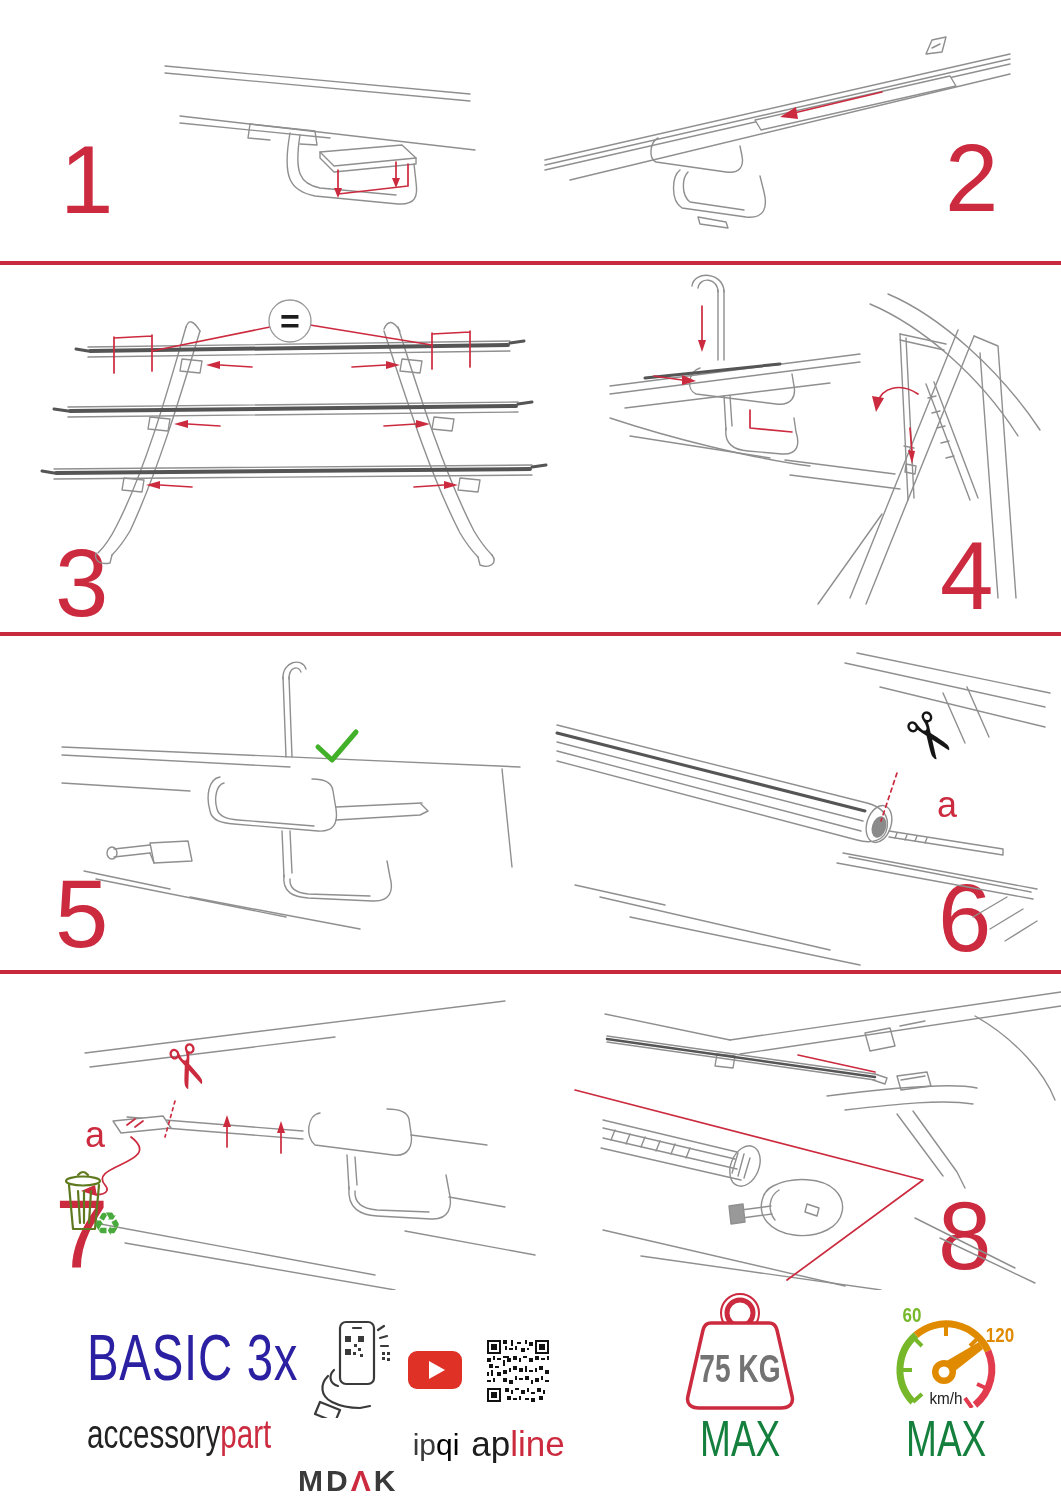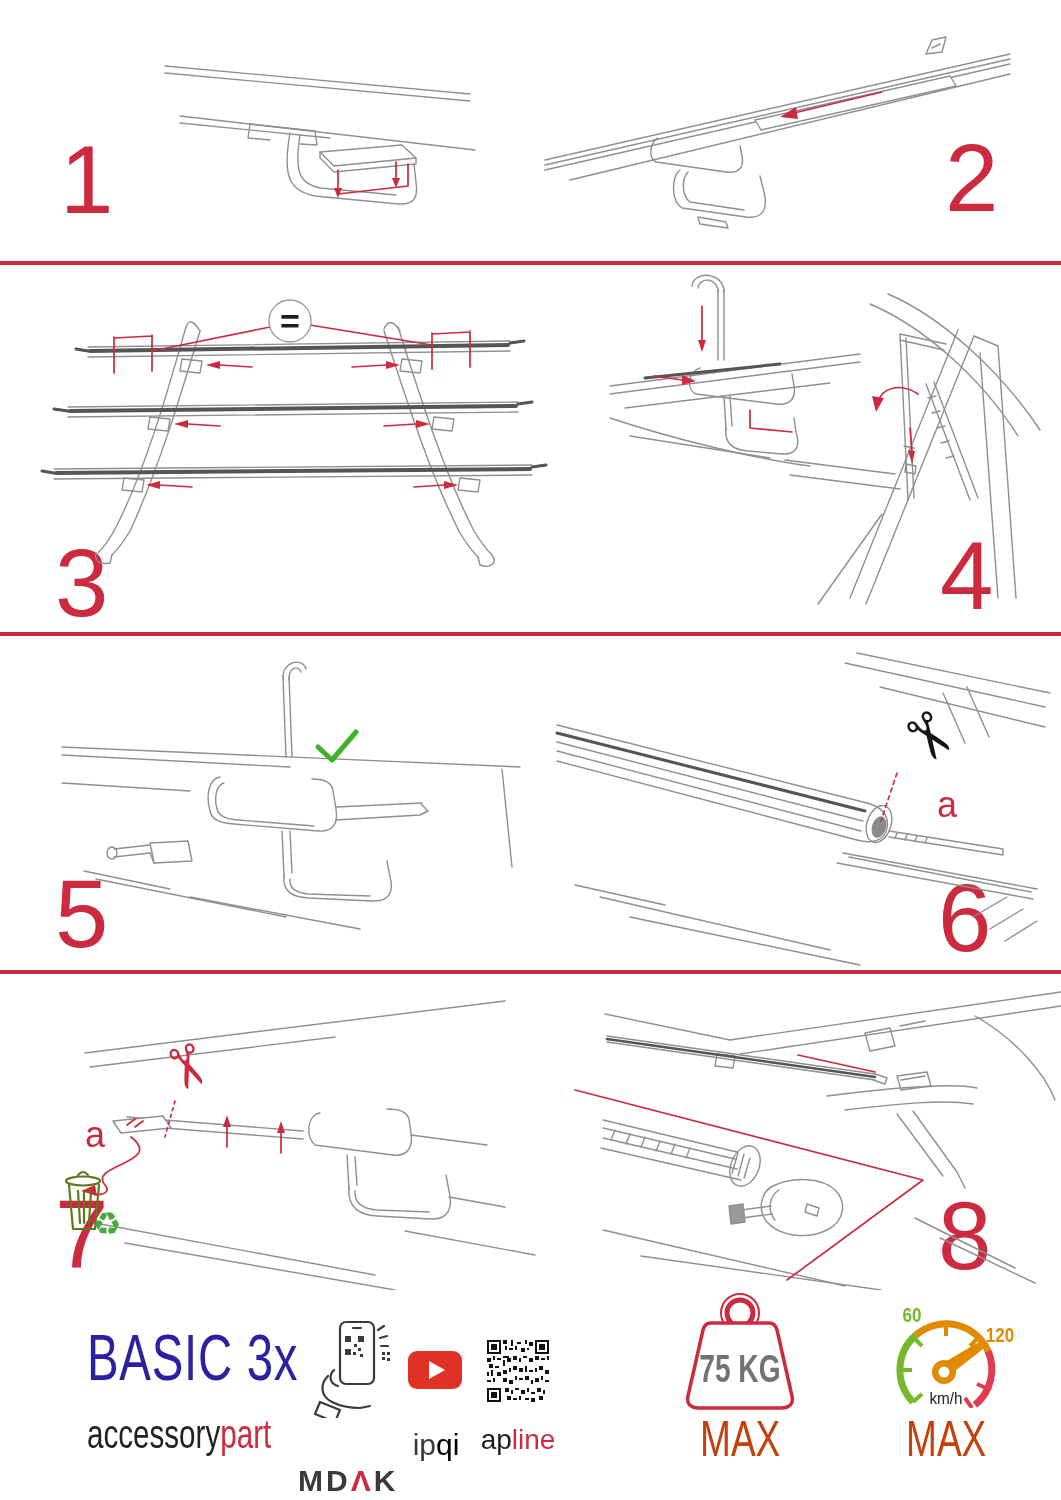--- a/index.html
+++ b/index.html
@@ -13,21 +13,21 @@
   .lnd{stroke:#555555;fill:none;stroke-linecap:round;}
   .red{stroke:#CC2A3E;stroke-width:1.7;fill:none;stroke-linecap:round;stroke-linejoin:round;}
   .redf{fill:#CC2A3E;stroke:none;}
   .wh{fill:#ffffff;}
   .cond{display:inline-block;transform:scaleX(0.74);transform-origin:left bottom;white-space:nowrap;}
   .condc{display:inline-block;transform:scaleX(0.74);transform-origin:center bottom;white-space:nowrap;}
   .brand-title{color:#2B1FA2;font-size:64px;font-weight:400;letter-spacing:1px;line-height:1;}
   .brand-sub{font-size:40px;font-weight:400;line-height:1;color:#222;}
   .brand-sub .red-t{color:#CC2A3E;}
   .logo-row-text{font-size:30px;color:#3A3A3A;text-align:center;}
-  .max-label{position:absolute;font-size:50px;color:#c2410c;text-align:center;line-height:1;}
+  .max-label{position:absolute;font-size:50px;color:#15803d;text-align:center;line-height:1;}
   .lbl-a{font-family:"Liberation Sans", sans-serif;}
 </style>
 </head>
 <body>
 
 <div class="page">
 
   <div class="stepnum" style="left:60px;top:132px;">1</div>
 
   <svg class="abs" style="left:150px;top:28px;" width="330" height="225" viewBox="0 0 330 225">
@@ -381,21 +381,21 @@
         <path d="M25,1h5v5h-5z"></path>
         <path d="M1,25h5v5h-5z"></path>
     </g>
     <g fill="#111111">
       <path d="M2,2h3v3h-3z"></path>
         <path d="M26,2h3v3h-3z"></path>
         <path d="M2,26h3v3h-3z"></path>
       <path d="M8,0h2v2h-2z M12,0h1v3h-1z M15,1h2v1h-2z M19,0h1v2h-1z M21,1h2v2h-2z M9,3h1v2h-1z M11,4h2v1h-2z M14,3h1v2h-1z M17,4h2v2h-2z M20,4h1v1h-1z M8,8h3v1h-3z M0,9h2v2h-2z M3,8h1v2h-1z M5,9h2v1h-2z M8,10h1v3h-1z M10,9h2v2h-2z M13,8h2v2h-2z M16,9h1v2h-1z M18,8h2v1h-2z M21,9h2v2h-2z M24,8h2v2h-2z M27,9h2v1h-2z M30,8h1v2h-1z M1,12h2v2h-2z M4,13h2v1h-2z M0,16h1v2h-1z M2,15h1v3h-1z M5,16h2v2h-2z M8,15h2v2h-2z M11,14h1v2h-1z M13,13h2v2h-2z M16,14h2v2h-2z M19,13h1v3h-1z M21,15h2v1h-2z M24,14h1v2h-1z M26,13h2v2h-2z M29,15h2v2h-2z M0,20h2v1h-2z M3,19h1v2h-1z M8,19h2v2h-2z M11,20h2v2h-2z M14,18h1v2h-1z M16,19h2v1h-2z M19,18h2v2h-2z M22,20h1v2h-1z M24,19h2v2h-2z M27,18h1v2h-1z M29,20h2v1h-2z M9,24h2v2h-2z M12,25h1v2h-1z M14,24h2v1h-2z M17,25h2v2h-2z M20,24h1v2h-1z M22,26h2v1h-2z M25,24h2v2h-2z M28,25h1v2h-1z M10,28h2v2h-2z M13,29h2v1h-2z M16,28h1v2h-1z M19,29h2v1h-2z M22,29h2v2h-2z M26,28h2v2h-2z"></path>
     </g>
   </svg>
-  <div class="abs logo-row-text" style="left:468px;top:1424px;width:100px;font-size:28px;color:#1d1d1d;">
+  <div class="abs logo-row-text" style="left:468px;top:1424px;width:100px;font-size:35px;color:#1d1d1d;">
     <span>ap</span><span style="color:#CC2A3E;">line</span>
   </div>
 
   <svg class="abs" style="left:670px;top:1292px;" width="140" height="122" viewBox="0 0 140 122">
     <circle cx="70" cy="21" r="19" stroke="#CC2A3E" stroke-width="2" fill="none"></circle>
     <circle cx="70" cy="21" r="13" stroke="#CC2A3E" stroke-width="5" fill="#ffffff"></circle>
     <path d="M41,31 L99,31 C104,31 106,34 107,38 L122,104 C124,112 119,116 111,116 L29,116 C21,116 16,112 18,104 L33,38 C34,34 36,31 41,31 Z" stroke="#CC2A3E" stroke-width="3.5" fill="#ffffff"></path>
   </svg>
   <div class="abs" style="left:670px;top:1350px;width:140px;text-align:center;font-size:38px;font-weight:bold;color:#737373;line-height:1;">
     <span class="condc">75 KG</span>

